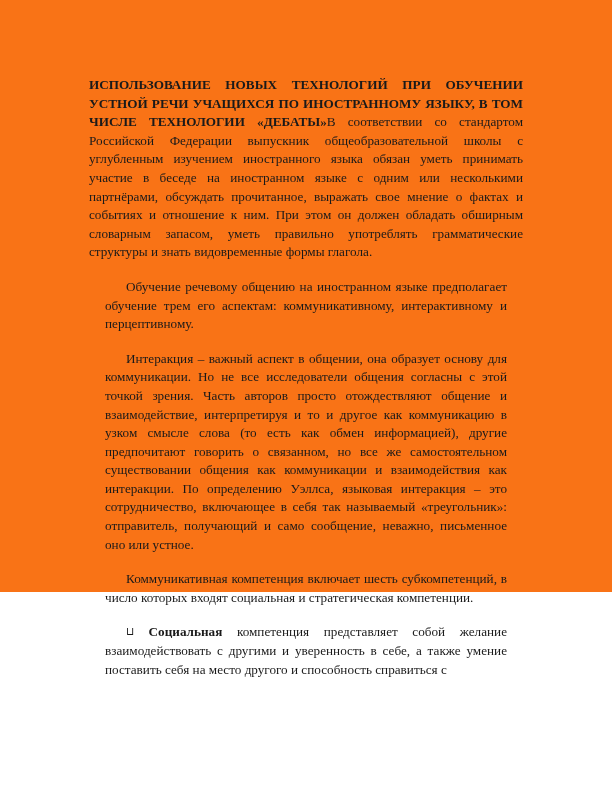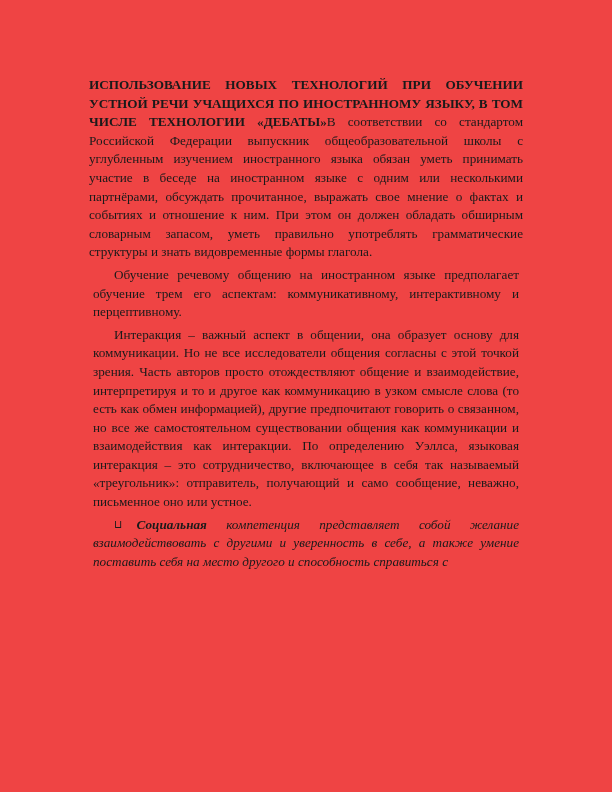--- a/index.html
+++ b/index.html
@@ -12,22 +12,22 @@
     width: 612px;
     height: 792px;
     overflow: hidden;
     font-family: "Liberation Serif", "DejaVu Serif", serif;
     color: #1a1a1a;
     -webkit-font-smoothing: antialiased;
   }
   .page {
     position: relative;
     width: 612px;
-    height: 792px;
-    background: #ef4444;
+    height: 592px;
+    background: #f97316;
     box-sizing: border-box;
   }
   .content {
     position: absolute;
     left: 89px;
     top: 76px;
     width: 434px;
   }
   .block {
     font-size: 13.2px;
@@ -39,31 +39,30 @@
   }
   .title-run {
     font-weight: bold;
     text-transform: none;
   }
   .para {
     font-size: 13.2px;
     line-height: 18.6px;
     text-align: justify;
     text-justify: inter-word;
-    margin: 4px;
+    margin: 16px;
     text-indent: 21px;
   }
   .bullet-para {
     font-size: 13.2px;
     line-height: 18.6px;
     text-align: justify;
     text-justify: inter-word;
-    margin: 4px;
+    margin: 16px;
     text-indent: 21px;
-    font-style: italic;
   }
   .bullet-mark {
     font-family: "DejaVu Sans", sans-serif;
     font-size: 11px;
     letter-spacing: 0;
     padding-right: 14px;
     vertical-align: 1px;
   }
   .bold {
     font-weight: bold;
@@ -76,17 +75,18 @@
   <div class="content">
 
     <p class="block"><span class="title-run">ИСПОЛЬЗОВАНИЕ НОВЫХ ТЕХНОЛОГИЙ ПРИ ОБУЧЕНИИ УСТНОЙ РЕЧИ УЧАЩИХСЯ ПО ИНОСТРАННОМУ ЯЗЫКУ, В ТОМ ЧИСЛЕ ТЕХНОЛОГИИ «ДЕБАТЫ»</span><span>В соответствии со стандартом Российской Федерации выпускник общеобразовательной школы с углубленным изучением иностранного языка обязан уметь принимать участие в беседе на иностранном языке с одним или несколькими партнёрами, обсуждать прочитанное, выражать свое мнение о фактах и событиях и отношение к ним. При этом он должен обладать обширным словарным запасом, уметь правильно употреблять грамматические структуры и знать видовременные формы глагола.</span></p>
 
     <p class="para">Обучение речевому общению на иностранном языке предполагает обучение трем его аспектам: коммуникативному, интерактивному и перцептивному.</p>
 
     <p class="para">Интеракция – важный аспект в общении, она образует основу для коммуникации. Но не все исследователи общения согласны с этой точкой зрения. Часть авторов просто отождествляют общение и взаимодействие, интерпретируя и то и другое как коммуникацию в узком смысле слова (то есть как обмен информацией), другие предпочитают говорить о связанном, но все же самостоятельном существовании общения как коммуникации и взаимодействия как интеракции. По определению Уэллса, языковая интеракция – это сотрудничество, включающее в себя так называемый «треугольник»: отправитель, получающий и само сообщение, неважно, письменное оно или устное.</p>
 
 
 
+    <p class="para">Коммуникативная компетенция включает шесть субкомпетенций, в число которых входят социальная и стратегическая компетенции.</p>
 
     <p class="bullet-para"><span class="bullet-mark">⊔</span><span class="bold">Социальная</span><span> компетенция представляет собой желание взаимодействовать с другими и уверенность в себе, а также умение поставить себя на место другого и способность справиться с</span></p>
 
   </div>
 </div>
 
 </body></html>

